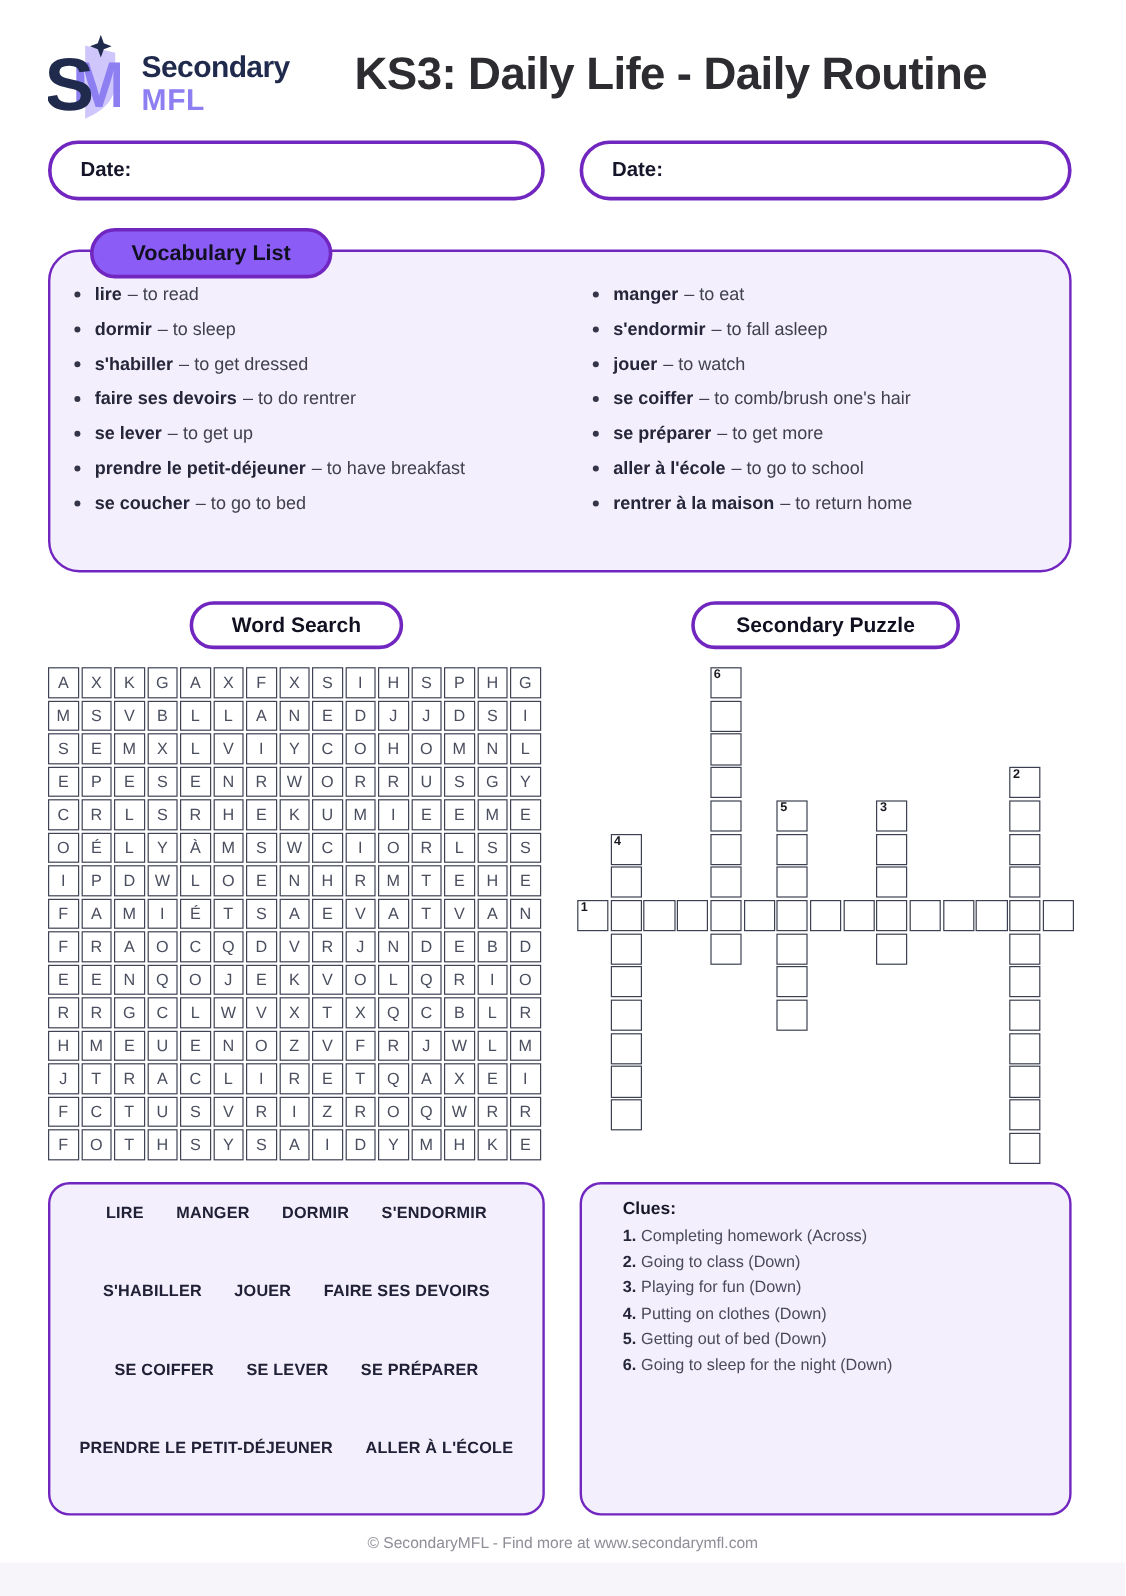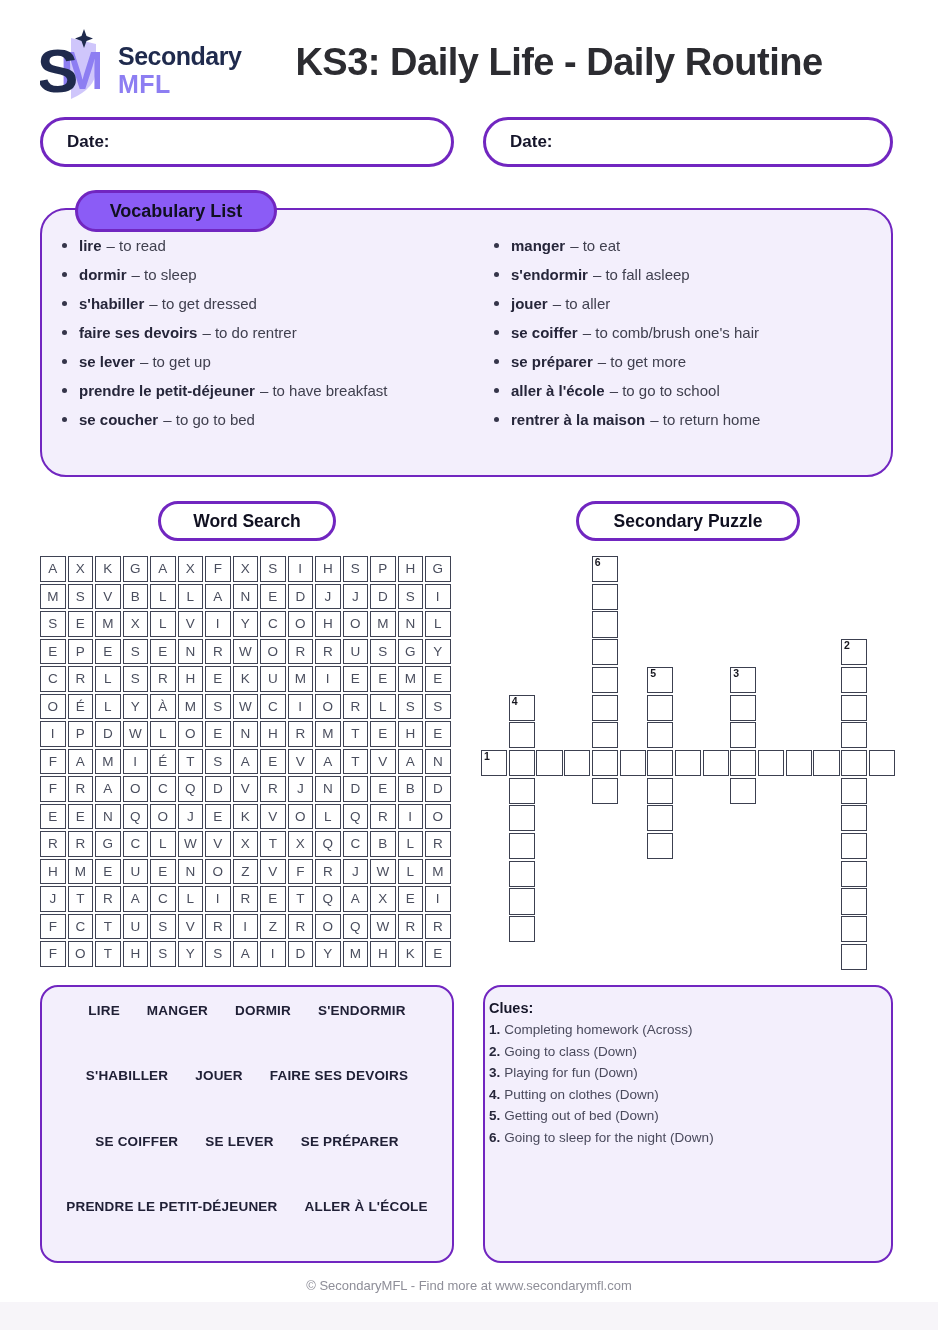--- a/index.html
+++ b/index.html
@@ -64,21 +64,21 @@
   .cw-num{position:absolute;top:0;left:2px;font-size:10.5px;font-weight:bold;color:#17171f;line-height:11px;}
 
   
   .wb-box{position:absolute;left:40px;top:985px;width:414px;height:278px;background:var(--panel);
           border:2.5px solid var(--accent);border-radius:18px;box-sizing:border-box;}
   .wb-row{position:absolute;left:0;width:100%;display:flex;justify-content:center;gap:27px;
           font-size:13.5px;font-weight:bold;color:#202036;letter-spacing:0.2px;white-space:nowrap;}
 
   
   .clues-box{position:absolute;left:483px;top:985px;width:410px;height:278px;background:var(--panel);
-             border:2.5px solid var(--accent);border-radius:18px;box-sizing:border-box;padding:13px 4px;}
+             border:2.5px solid var(--accent);border-radius:18px;box-sizing:border-box;padding:13px 34px;}
   .clues-heading{font-size:14.5px;font-weight:bold;color:#17172a;margin:0 0 3px 0;}
   .clues-list{list-style:none;margin:0;padding:0;}
   .clue{font-size:13.5px;line-height:21.6px;color:#4a4a5c;}
   .clue .num{font-weight:bold;color:#26263a;margin-right:4px;}
 
   
   .footer{position:absolute;left:0;top:1278px;width:100%;text-align:center;font-size:13px;color:#8e8e98;}
   .bottom-strip{position:absolute;left:0;top:1302px;width:100%;height:28px;background:#f7f5f9;}
 </style>
 </head>
@@ -153,21 +153,21 @@
         <span class="vdef">– to eat</span>
       </li>
       <li>
         <span class="bullet"></span>
         <span class="term">s'endormir</span>
         <span class="vdef">– to fall asleep</span>
       </li>
       <li>
         <span class="bullet"></span>
         <span class="term">jouer</span>
-        <span class="vdef">– to aller</span>
+        <span class="vdef">– to watch</span>
       </li>
       <li>
         <span class="bullet"></span>
         <span class="term">se coiffer</span>
         <span class="vdef">– to comb/brush one's hair</span>
       </li>
       <li>
         <span class="bullet"></span>
         <span class="term">se préparer</span>
         <span class="vdef">– to get more</span>

